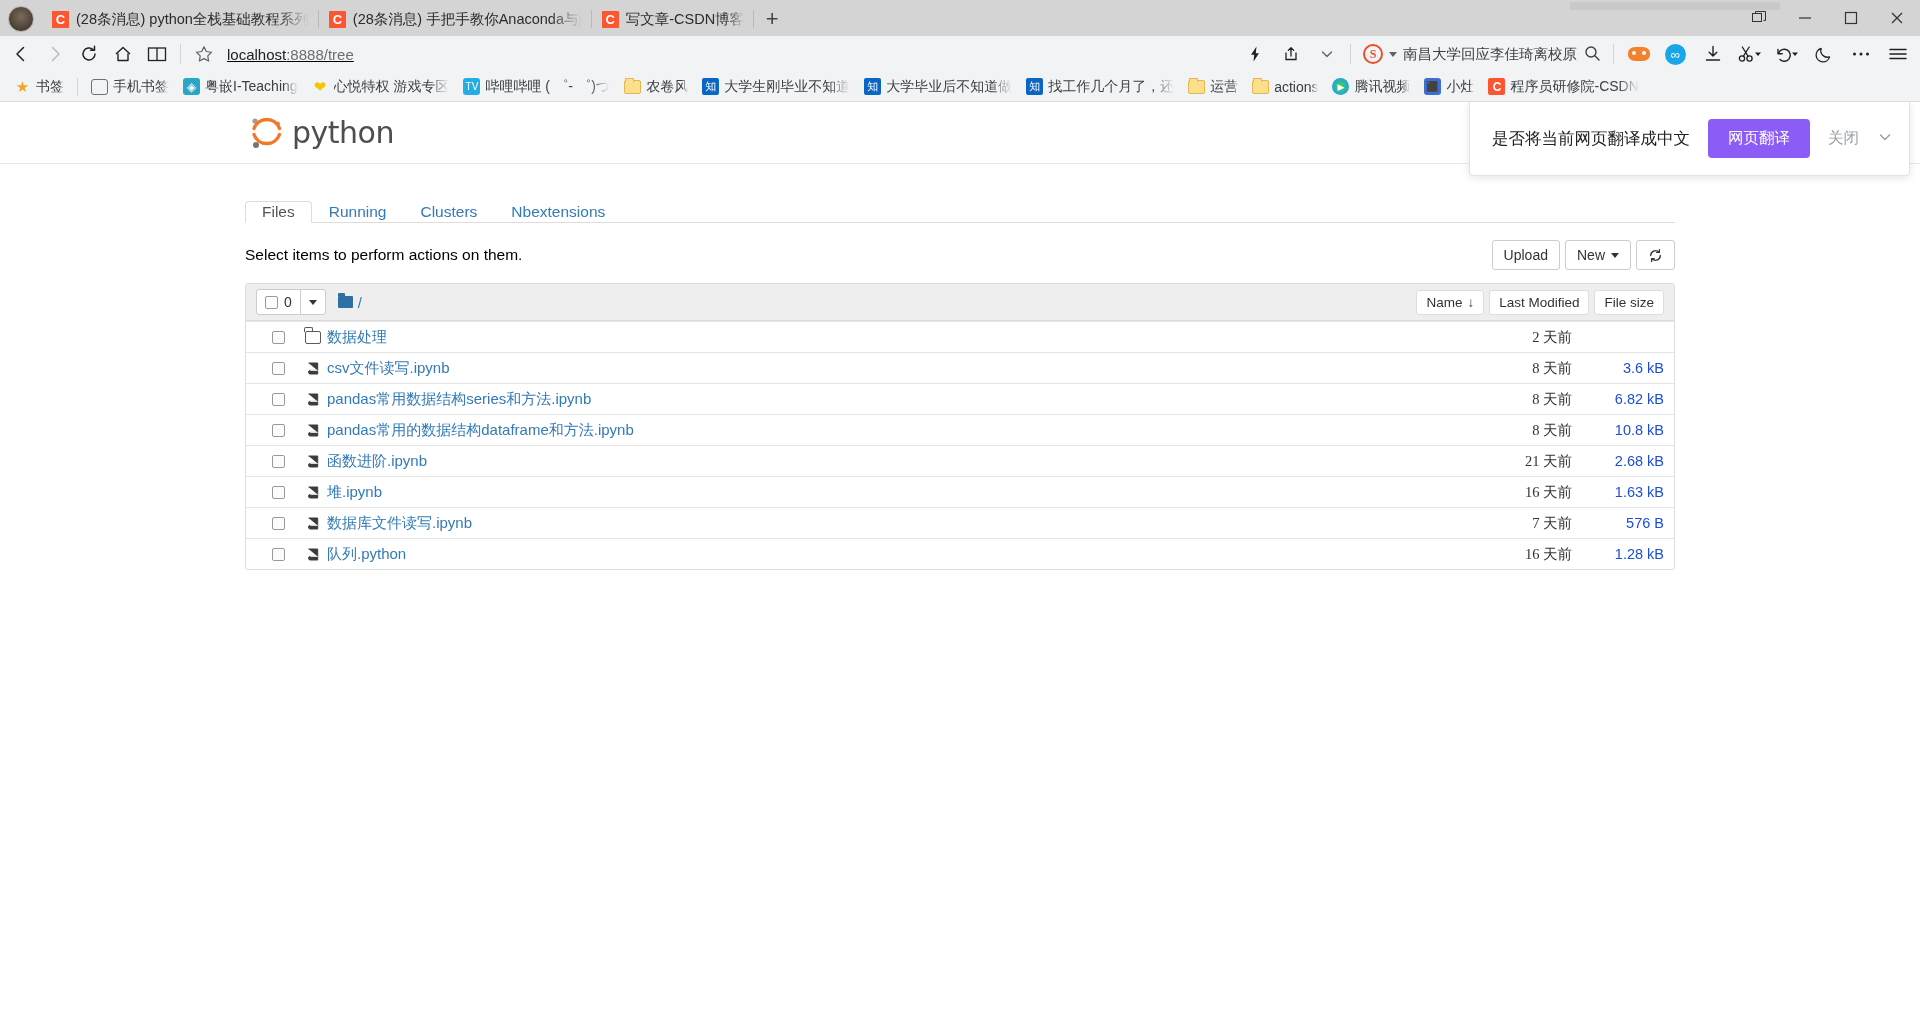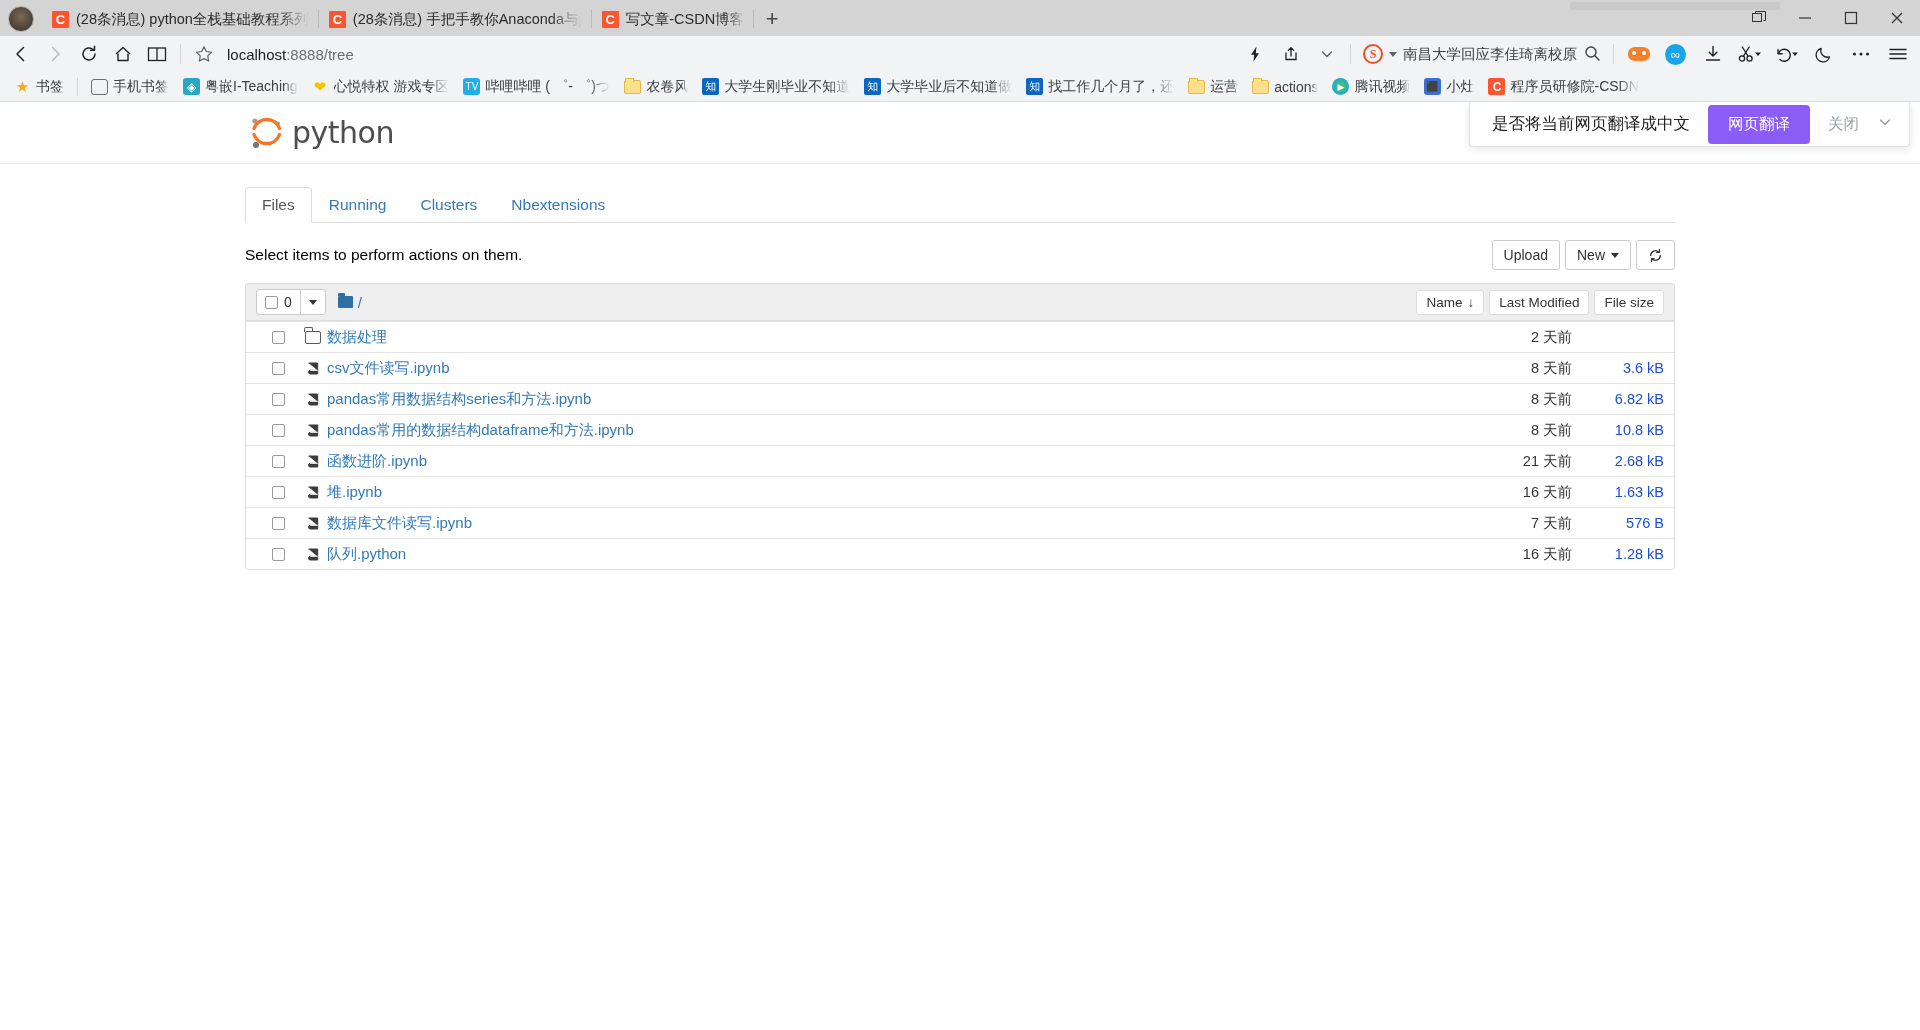--- a/index.html
+++ b/index.html
@@ -88,21 +88,21 @@
     flex: 0 0 36px; padding: 0 4px;
   }
   .navicon {
     width: 34px; height: 30px; display: flex; align-items: center; justify-content: center;
     color: #202124;
   }
   .navicon.disabled { color: #b9bcbf; }
   .vsep { width: 1px; height: 20px; background: #d2d5d8; margin: 0 6px; }
   .omnibox {
     flex: 1 1 auto; height: 30px; display: flex; align-items: center; gap: 8px;
-    padding: 0 6px; font-size: 15px; min-width: 0;
+    padding: 0 6px; font-size: 15px; min-width: 0; text-decoration: underline;
   }
   .url { color: #202124; white-space: nowrap; }
   .url .dim { color: #6a6f74; }
   .omni-right { display: flex; align-items: center; gap: 2px; }
   .search-pill {
     display: flex; align-items: center; gap: 6px; height: 30px;
     padding: 0 6px; font-size: 14.5px; color: #3c4043; max-width: 300px;
   }
   .sogou-logo {
     width: 20px; height: 20px; border-radius: 50%;
@@ -175,21 +175,21 @@
     display: flex; align-items: center; padding-left: 248px;
   }
   .jp-logo { display: flex; align-items: center; gap: 6px; }
   .jp-logo-text {
     font-family: "DejaVu Sans", sans-serif; font-size: 30px; color: #4e4e4e; letter-spacing: -0.5px;
   }
   .jp-container { width: 1430px; margin: 0 auto; padding: 0 0; }
 
   .jp-tabs { display: flex; align-items: flex-end; border-bottom: 1px solid #dddddd; margin-top: 20px; height: 39px; }
   .jp-tab {
-    padding: 7px 16px; font-size: 15.5px; color: #337ab7; line-height: 20px;
+    padding: 0 16px; font-size: 15.5px; color: #337ab7; line-height: 20px;
     border: 1px solid transparent; margin-bottom: -1px; border-radius: 4px 4px 0 0;
   }
   .jp-tab.active { color: #555; background: #fff; border-color: #ddd #ddd #fff; }
 
   .jp-toolbar { display: flex; align-items: center; margin-top: 17px; height: 30px; }
   .jp-hint { font-size: 15.5px; color: #000; }
   .jp-toolbar-right { margin-left: auto; display: flex; gap: 0; }
   .btn {
     border: 1px solid #ccc; background: #fff; color: #333; font-size: 14px;
     padding: 5px 11px; border-radius: 3px; line-height: 18px;
@@ -228,34 +228,34 @@
   .sort-btn + .sort-btn { margin-left: 5px; }
 
   .jp-row {
     display: flex; align-items: center; padding: 0 10px; height: 31px;
     border-top: 1px solid #e5e5e5; font-size: 15px;
   }
   .jp-row:first-child { border-top: none; }
   .jp-row .chk { margin-left: 16px; }
   .jp-row .ico { width: 20px; margin-left: 18px; flex: 0 0 20px; display:flex; align-items:center; justify-content:center; }
   .jp-row .name { color: #337ab7; margin-left: 4px; white-space: nowrap; }
-  .jp-row .modified { margin-left: auto; color: #333; font-size: 14.5px; text-align: right; width: 120px; }
+  .jp-row .modified { margin-left: auto; color: #333; font-size: 14.5px; text-align: right; width: 120px; font-family: Liberation Serif, serif; }
   .jp-row .size { color: #1d4ed8; font-size: 14.5px; text-align: right; width: 92px; }
 
   .ico-folder-outline {
     width: 16px; height: 13px; border: 1.6px solid #5a5a5a; border-radius: 2px; position: relative;
   }
   .ico-folder-outline::before {
     content:""; position:absolute; top:-5px; left:-1.6px; width:7px; height:4px;
     border: 1.6px solid #5a5a5a; border-bottom:none; border-radius: 2px 2px 0 0;
   }
 
   
   .translate-popup {
-    position: absolute; right: 10px; top: 0px; height: 45px;
+    position: absolute; right: 10px; top: 0px; height: 74px;
     background: #fff; border: 1px solid #e3e3e3; border-top: none;
     box-shadow: 0 2px 8px rgba(0,0,0,.10);
     display: flex; align-items: center; gap: 18px; padding: 0 16px 0 22px;
     border-radius: 0 0 4px 4px; z-index: 20;
   }
   .tp-text { font-size: 16.5px; color: #222; white-space: nowrap; }
   .tp-btn {
     background: #8b5cf6; color: #fff; border: none; font-size: 15.5px;
     padding: 9px 20px; border-radius: 4px; font-family: inherit; white-space: nowrap;
   }

